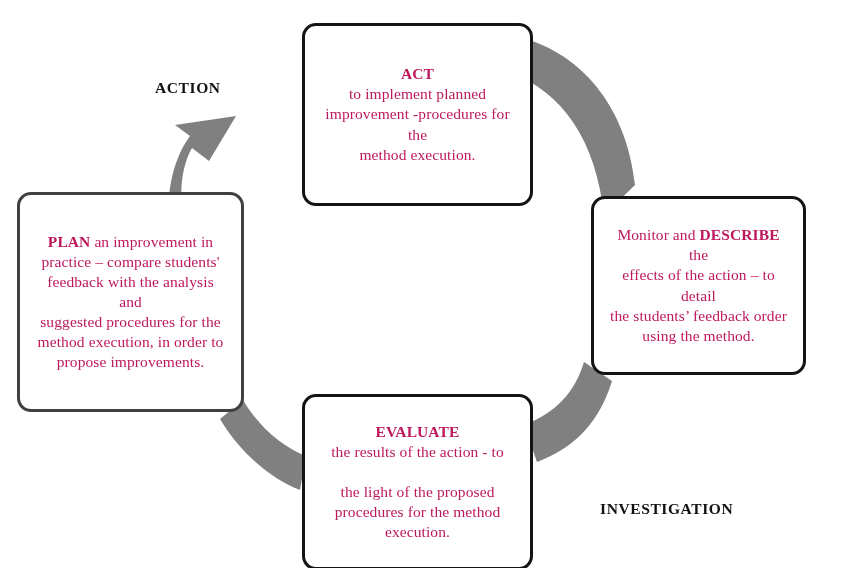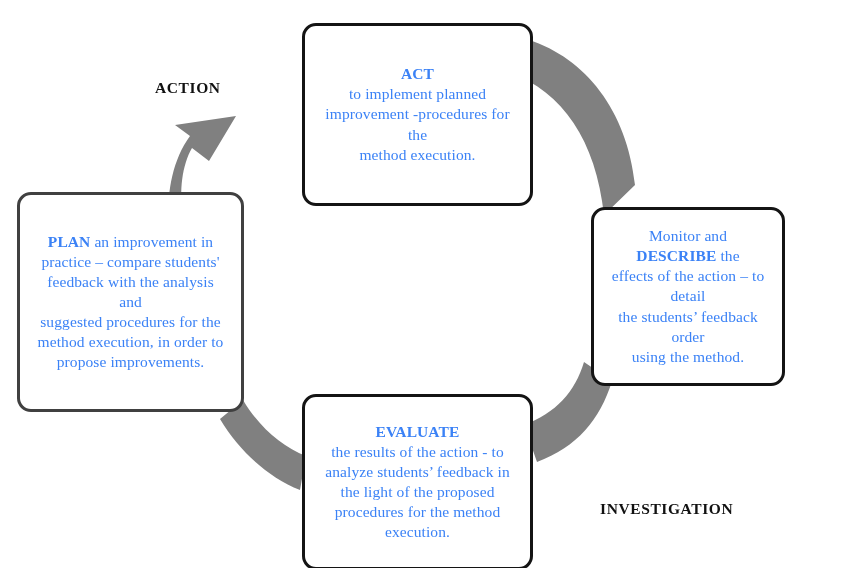--- a/index.html
+++ b/index.html
@@ -30,36 +30,36 @@
     border-radius: 14px;
     display: flex;
     align-items: center;
     justify-content: center;
     text-align: center;
     z-index: 5;
   }
   .node-box .node-text {
     font-size: 15.5px;
     line-height: 1.30;
-    color: #3b82f6;
+    color: #be185d;
     padding: 0 14px;
     letter-spacing: 0.1px;
   }
   .node-text b {
     font-weight: bold;
   }
   
   #box-act {
     left: 302px; top: 23px; width: 231px; height: 183px;
     border: 3px solid #141414;
   }
   #box-act .node-text { padding: 0 10px; }
   
   #box-describe {
-    left: 591px; top: 207px; width: 194px; height: 179px;
+    left: 591px; top: 196px; width: 215px; height: 179px;
     border: 3px solid #141414;
   }
   
   #box-evaluate {
     left: 302px; top: 385px; width: 231px; height: 176px;
     border: 3px solid #141414;
     margin-top: 9px;
   }
   
   #box-plan {
@@ -129,21 +129,21 @@
       <span>effects of the action – to detail</span><br>
       <span>the students’ feedback order</span><br>
       <span>using the method.</span>
     </div>
   </div>
 
   <div class="node-box" id="box-evaluate">
     <div class="node-text">
       <b>EVALUATE</b><br>
       <span>the results of the action - to</span><br>
-      <span>analyze students’ feedback in</span><br>
+      <br>
       <span>the light of the proposed</span><br>
       <span>procedures for the method</span><br>
       <span>execution.</span>
     </div>
   </div>
 
   <div class="node-box" id="box-plan">
     <div class="node-text">
       <b>PLAN</b><span> an improvement in</span><br>
       <span>practice – compare students'</span><br>

